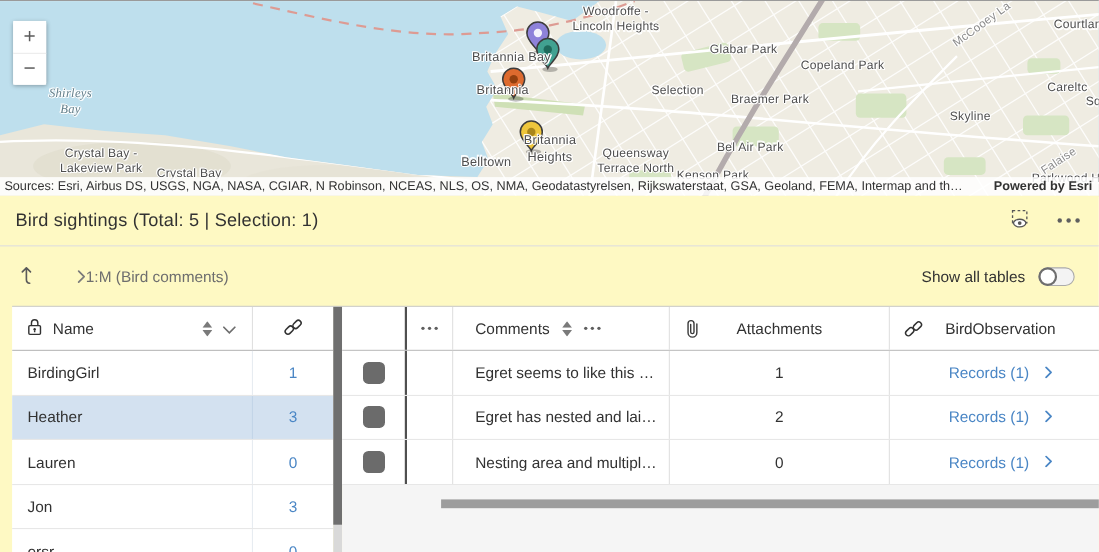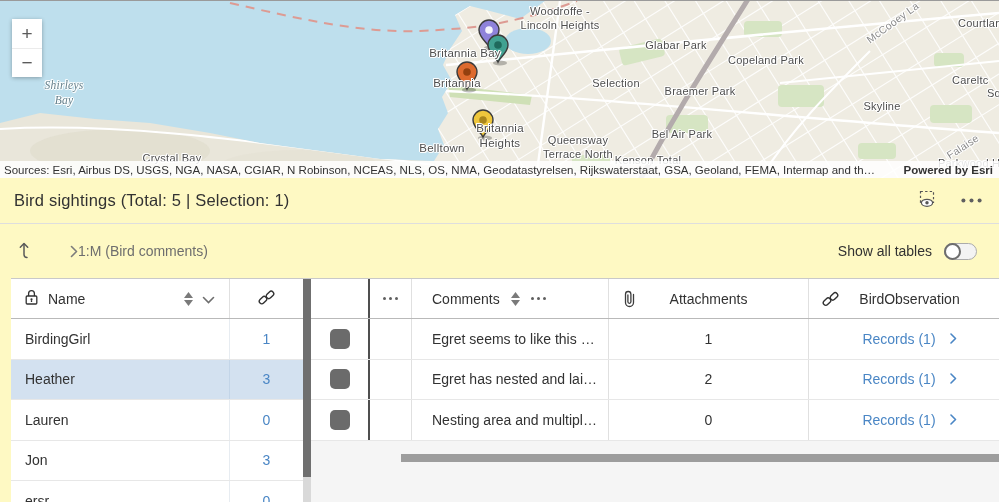--- a/index.html
+++ b/index.html
@@ -175,29 +175,31 @@
     <span class="mlabel" style="left:560px; top:17px;">Woodroffe -
 Lincoln Heights</span>
     <span class="mlabel" style="left:676px; top:44px;">Glabar Park</span>
     <span class="mlabel" style="left:766px; top:59px;">Copeland Park</span>
     <span class="mlabel" style="left:616px; top:82px;">Selection</span>
     <span class="mlabel" style="left:700px; top:90px;">Braemer Park</span>
     <span class="mlabel" style="left:682px; top:133px;">Bel Air Park</span>
     <span class="mlabel" style="left:882px; top:105px;">Skyline</span>
     <span class="mlabel" style="left:578px; top:146px;">Queensway
 Terrace North</span>
-    <span class="mlabel" style="left:648px; top:159px;">Kenson Total</span>
+    <span class="mlabel" style="left:648px; top:159px;">Kenson Park</span>
     <span class="mlabel" style="left:976px; top:162px;">Parkwood Hills</span>
     <span class="mlabel big" style="left:465px; top:52px;">Britannia Bay</span>
     <span class="mlabel big" style="left:457px; top:82px;">Britannia</span>
     <span class="mlabel big" style="left:500px; top:135px;">Britannia
 Heights</span>
     <span class="mlabel big" style="left:442px; top:147px;">Belltown</span>
     <span class="mlabel water" style="left:48px; top:92px;">Shirleys
 Bay</span>
+    <span class="mlabel" style="left:92px; top:146px;">Crystal Bay -
+Lakeview Park</span>
     <span class="mlabel" style="left:172px; top:157px;">Crystal Bay</span>
     <span class="mlabel street" style="left:893px; top:22px; transform:translate(-50%,-50%) rotate(-36deg);">McCooey La</span>
     <span class="mlabel street" style="left:963px; top:146px; transform:translate(-50%,-50%) rotate(-33deg);">Falaise</span>
     <span class="mlabel edge" style="left:958px; top:22px;">Courtlan</span>
     <span class="mlabel edge" style="left:952px; top:79px;">Careltc</span>
     <span class="mlabel edge" style="left:955px; top:92px;padding-left:32px;">Square</span>
 
     <div class="zoomctl">
       <button class="zoombtn">+</button>
       <button class="zoombtn">−</button>

